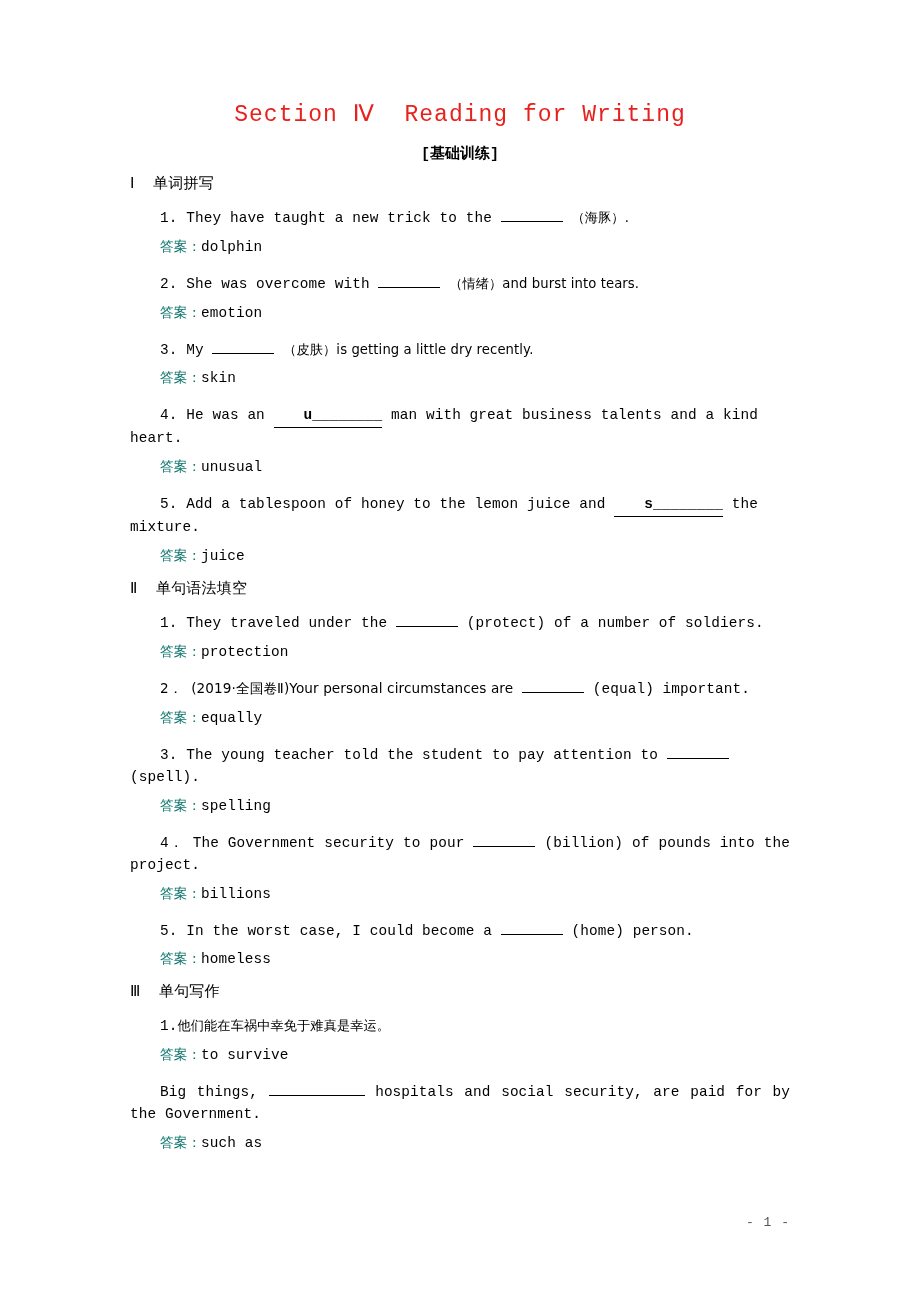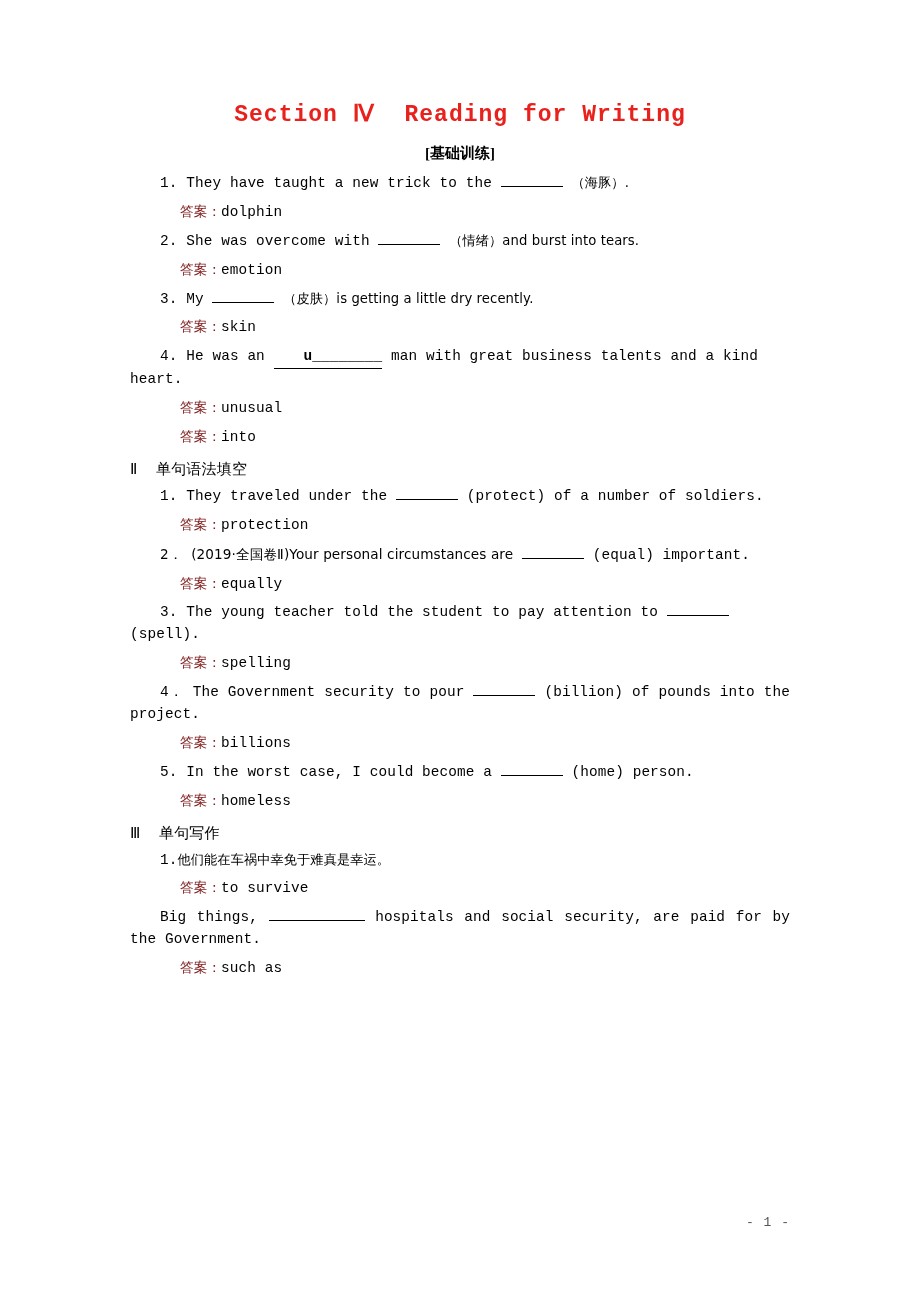--- a/index.html
+++ b/index.html
@@ -18,64 +18,63 @@
     position: relative;
     width: 920px;
     height: 1302px;
     box-sizing: border-box;
     padding: 100px 130px 0 130px;
   }
   .doc-title {
     color: #e8211c;
     font-family: "Liberation Mono", monospace;
     font-size: 23px;
-    font-weight: bold;
+    font-weight: normal;
     letter-spacing: 1px;
     text-align: center;
     margin: 0 0 14px 0;
     white-space: pre;
   }
   .section-head {
     text-align: center;
-    font-family: Liberation Serif, serif;
+    font-family: Liberation Mono, monospace;
     font-size: 15px;
     font-weight: bold;
     margin: 16px 0 10px 0;
     letter-spacing: 0px;
   }
   .part-head {
     font-family: "Liberation Mono", monospace;
     font-size: 15px;
     margin: 11px 0 4px 0;
     letter-spacing: 0.2px;
     white-space: pre;
   }
   .q {
     font-family: "Liberation Mono", monospace;
     font-size: 14.4px;
     line-height: 1.52;
-    margin: 7px 0 0 0;
+    margin: 15px 0 0 0;
     text-indent: 30px;
     letter-spacing: 0.1px;
   }
   .q.justify {
     text-align: justify;
     text-align-last: left;
   }
   .ans {
     font-family: "Liberation Mono", monospace;
     font-size: 14.4px;
     line-height: 1.52;
     margin: 6px 0 0 0;
     text-indent: 30px;
     letter-spacing: 0.1px;
   }
   .ans .lbl {
-    color: #7f1d1d;
-    margin-left: 20px;
+    color: #0f766e;
   }
   .blank {
     display: inline-block;
     border-bottom: 1px solid #000;
     width: 62px;
     vertical-align: baseline;
   }
   .blank.wide {
     width: 96px;
   }
@@ -104,20 +103,21 @@
 </style>
 </head>
 <body>
 
 <div class="page">
 
   <div class="doc-title">Section Ⅳ  Reading for Writing</div>
 
   <div class="section-head">[基础训练]</div>
 
+  <div class="part-head">Ⅰ  单词拼写</div>
 
   <div class="q">
     <span>1.</span>
     <span>They have taught a new trick to the</span>
     <span class="blank"></span>
     <span class="cn">（海豚）.</span>
   </div>
   <div class="ans">
     <span class="lbl cnb">答案：</span><span>dolphin</span>
   </div>
@@ -145,22 +145,28 @@
   <div class="q">
     <span>4.</span>
     <span>He was an</span>
     <span class="uline"><span>u________</span></span>
     <span>man with great business talents and a kind heart.</span>
   </div>
   <div class="ans">
     <span class="lbl cnb">答案：</span><span>unusual</span>
   </div>
 
-  <div class="ans">
-    <span class="lbl cnb">答案：</span><span>into</span>
+  <div class="q">
+    <span>5.</span>
+    <span>Add a tablespoon of honey to the lemon juice and</span>
+    <span class="uline"><span>s________</span></span>
+    <span>the mixture.</span>
+  </div>
+  <div class="ans">
+    <span class="lbl cnb">答案：</span><span>juice</span>
   </div>
 
   <div class="part-head">Ⅱ  单句语法填空</div>
 
   <div class="q">
     <span>1.</span>
     <span>They traveled under the</span>
     <span class="blank"></span>
     <span>(protect) of a number of soldiers.</span>
   </div>

